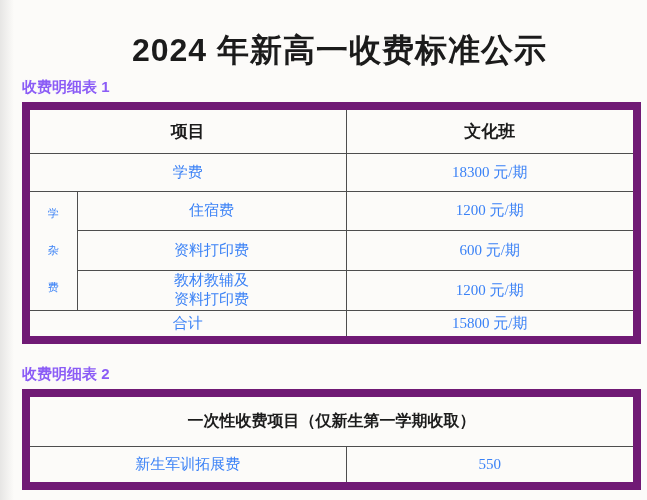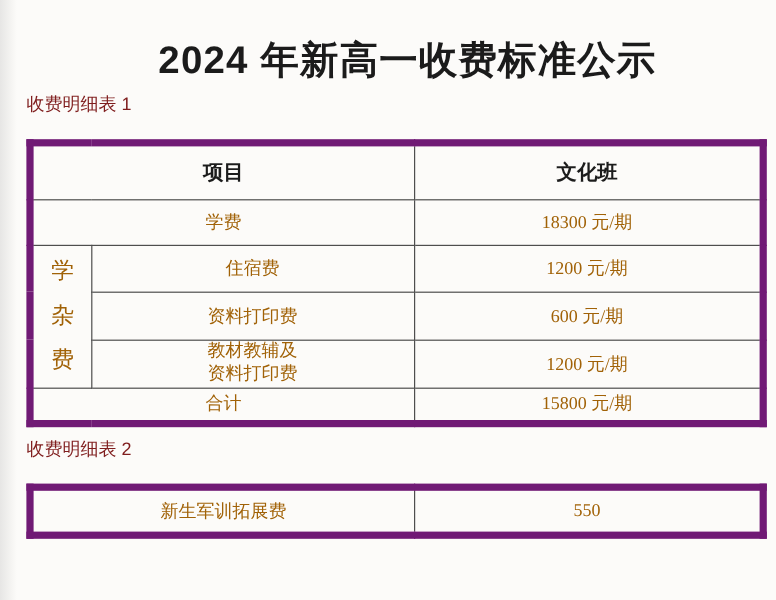--- a/index.html
+++ b/index.html
@@ -20,63 +20,62 @@
   .title {
     position: absolute; top: 13px; left: 0;
     width: 647px; margin: 16px;
     text-align: center;
     font-size: 32px; font-weight: bold;
     letter-spacing: 1px;
     color: #1b1b1b;
   }
   .tbl-label {
     position: absolute; left: 22px;
-    font-size: 15px; font-weight: normal;
-    color: #7f1d1d;
+    font-size: 15px; font-weight: bold;
+    color: #8b5cf6;
   }
   #label1 { top: 78px; }
   #label2 { top: 365px; }
 
   table.fee-table {
     position: absolute; left: 22px;
     width: 611px;
     table-layout: fixed;
     border-collapse: collapse;
-    border: 6px solid #701a75;
-    margin-top: 14px;
+    border: 8px solid #701a75;
   }
   #table1 { top: 102px; }
   #table2 { top: 389px; }
 
   .fee-table th, .fee-table td {
     border: 1.5px solid #4e4e4e;
     text-align: center;
     vertical-align: middle;
     padding: 0;
   }
   .fee-table th {
     font-size: 17px;
     font-weight: bold;
     color: #1c1c1c;
     font-family: "Liberation Sans", "DejaVu Sans", sans-serif;
   }
   #table2 th { font-size: 16px; }
   .fee-table td {
     font-size: 15px;
     font-family: "Liberation Serif", "DejaVu Serif", serif;
-    color: #a16207;
+    color: #3b82f6;
   }
   .multiline { white-space: pre-line; line-height: 1.3; }
   .vcell { padding: 0; }
   .vtext {
     width: 18px;
     margin: 0 auto;
     word-break: break-all;
     line-height: 37px;
-    font-size: 19px;
+    font-size: 11px;
     font-family: "Liberation Serif", "DejaVu Serif", serif;
   }
 </style>
 </head>
 <body>
 
 <div class="edge-left"></div>
 
 <h1 class="title">2024 年新高一收费标准公示</h1>
 
@@ -121,18 +120,21 @@
 </table>
 
 <div class="tbl-label" id="label2">收费明细表 2</div>
 
 <table class="fee-table" id="table2">
   <colgroup>
     <col style="width:320px">
     <col style="width:291px">
   </colgroup>
   <tbody>
+    <tr style="height:53px">
+      <th colspan="2">一次性收费项目（仅新生第一学期收取）</th>
+    </tr>
     <tr style="height:40px">
       <td>新生军训拓展费</td>
       <td>550</td>
     </tr>
   </tbody>
 </table>
 
 </body></html>

